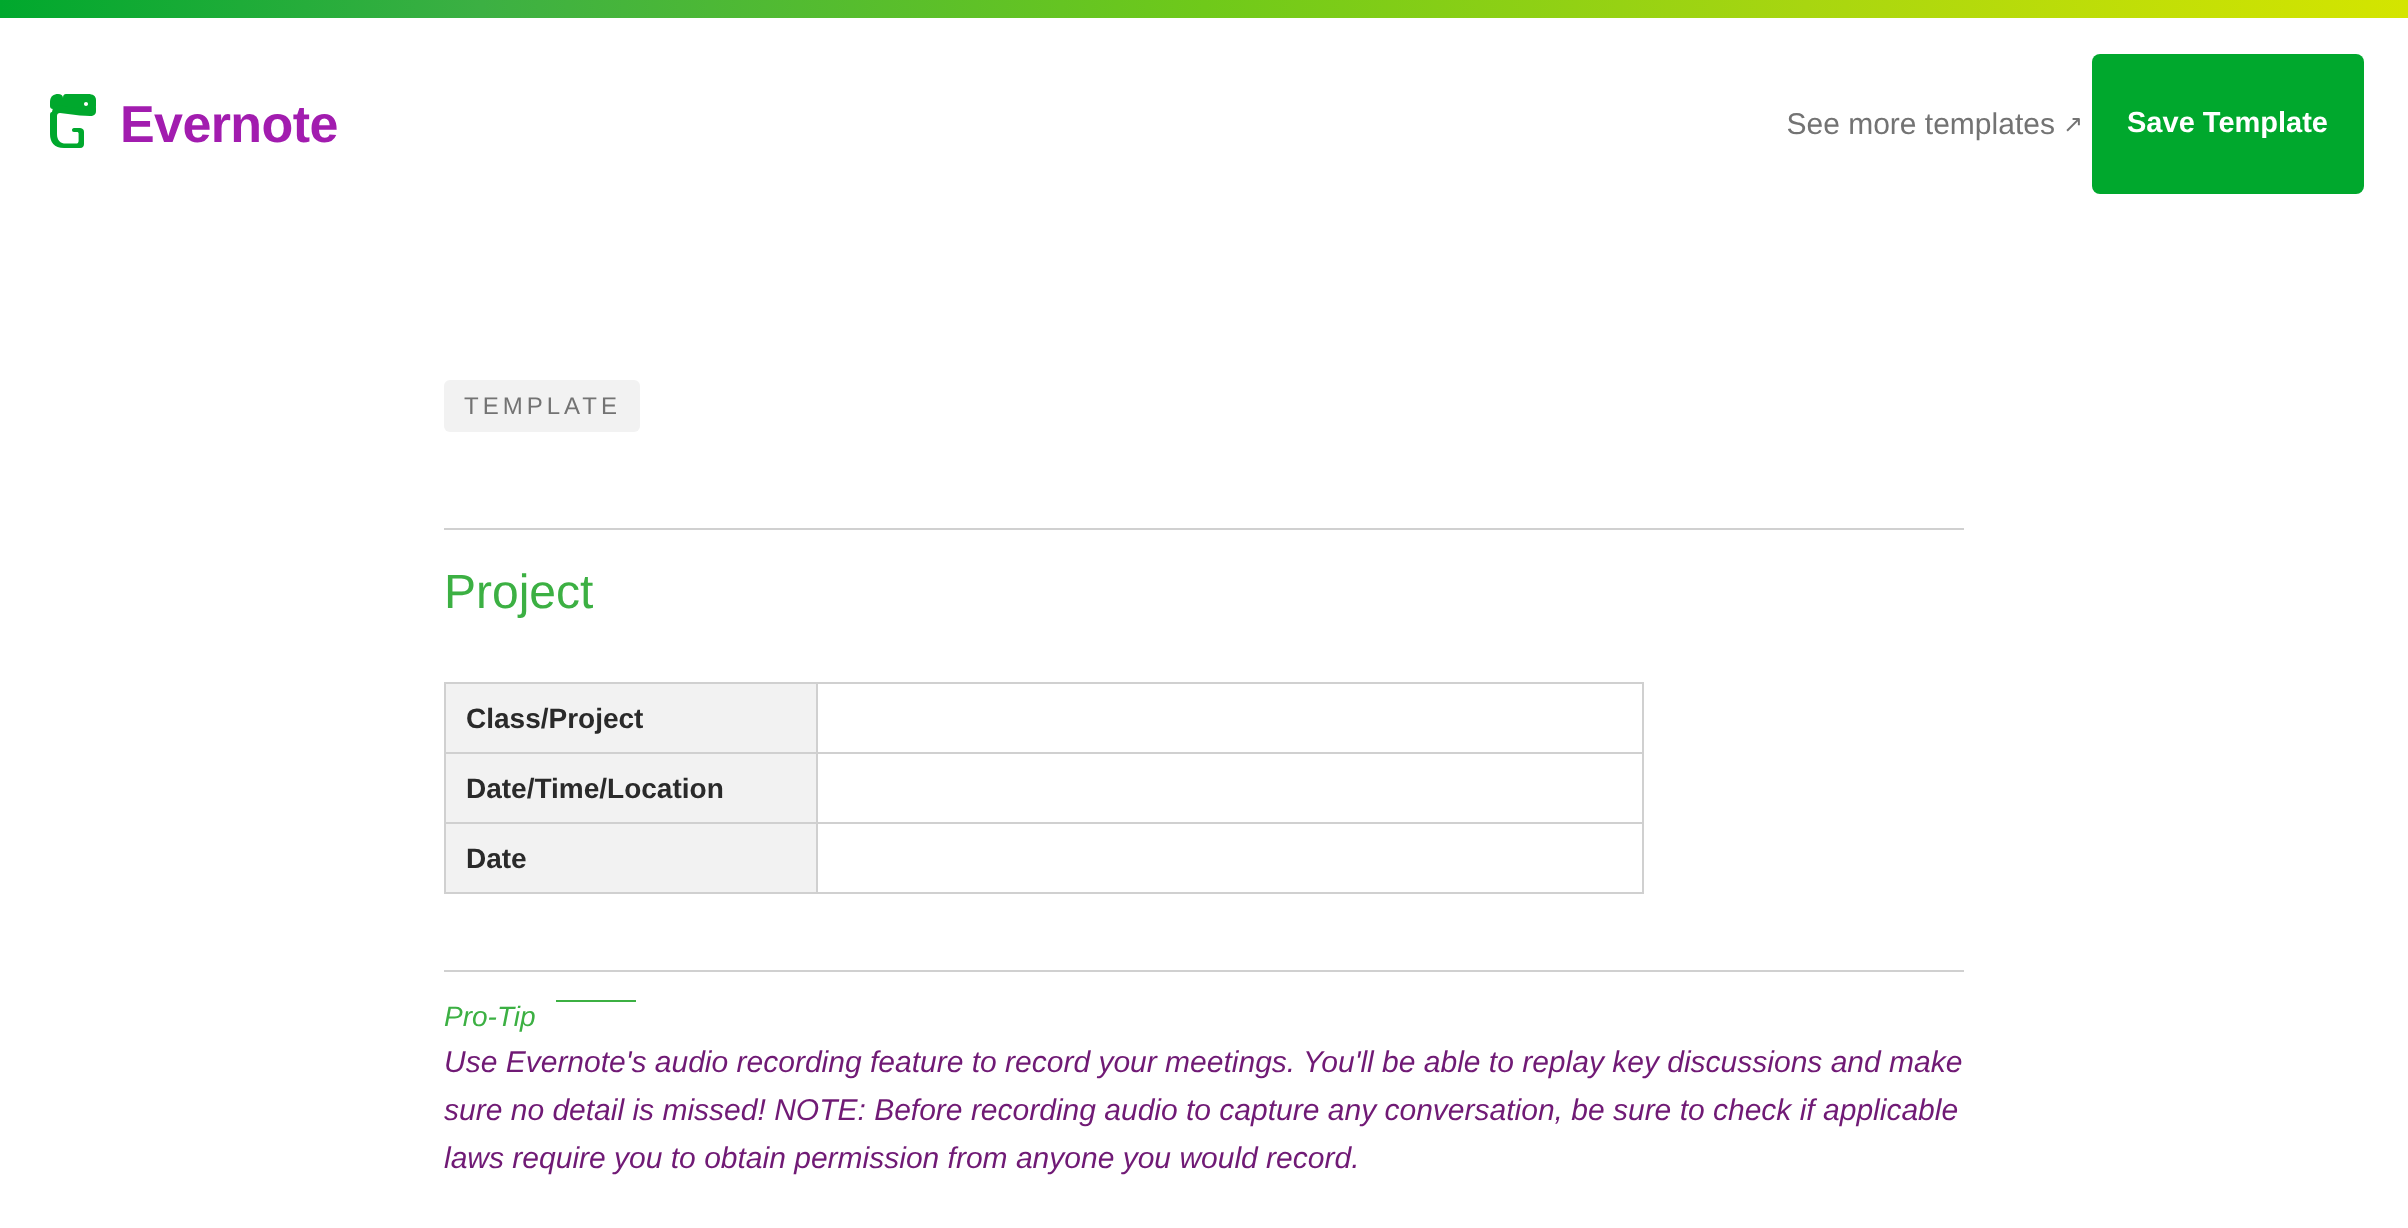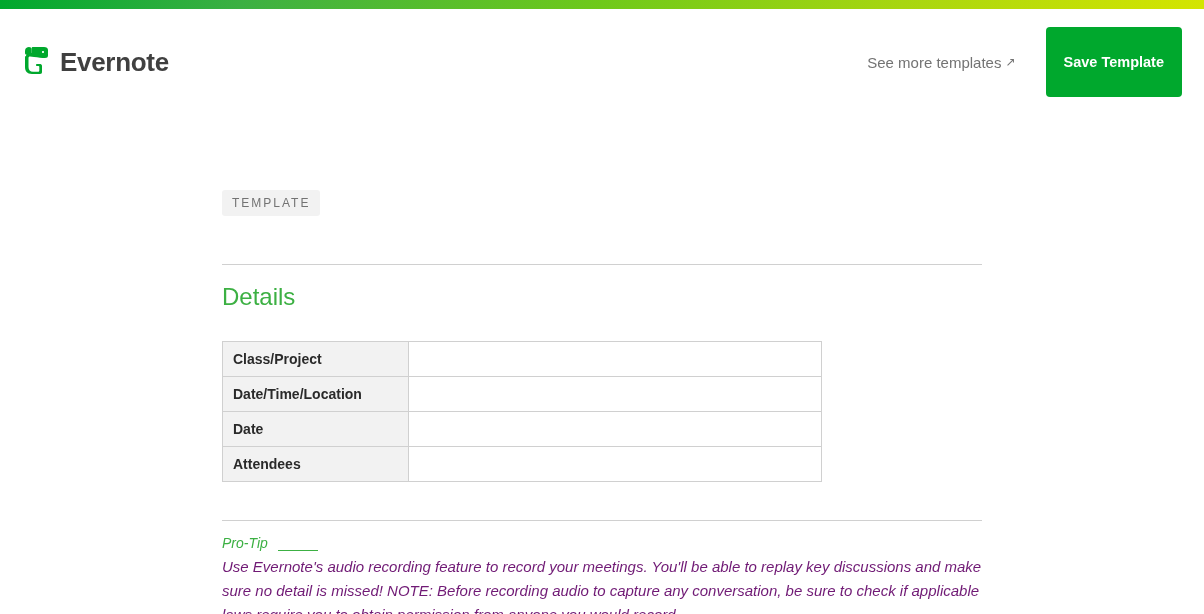--- a/index.html
+++ b/index.html
@@ -23,27 +23,27 @@
       padding: 18px 22px 18px 22px;
     }
     .logo {
       display: flex;
       align-items: center;
       gap: 8px;
     }
     .logo-text {
       font-size: 26px;
       font-weight: 600;
-      color: #404040;
+      color: #a21caf;
       letter-spacing: -0.3px;
     }
     .header-right {
       display: flex;
       align-items: center;
-      gap: 30px;
+      gap: 4px;
     }
     .see-more {
       color: #737373;
       font-size: 15px;
       text-decoration: none;
       display: flex;
       align-items: center;
       gap: 4px;
     }
     .save-btn {
@@ -109,21 +109,21 @@
     .details-table td.value-cell {
       background: #fff;
     }
     .protip-divider-top {
       border: none;
       border-top: 1px solid #d0d0d0;
       margin-top: 38px;
     }
     .protip-label-row {
       display: flex;
-      align-items: flex-end;
+      align-items: flex-start;
       gap: 10px;
       margin-top: 14px;
     }
     .protip-label {
       color: #3cb043;
       font-size: 14px;
       font-style: italic;
     }
     .protip-line {
       width: 40px;
@@ -163,40 +163,36 @@
       <span class="arrow-icon">↗</span>
     </a>
     <button class="save-btn">Save Template</button>
   </div>
 </div>
 
 <div class="content">
   <span class="template-badge">TEMPLATE</span>
 
   <hr class="section-divider">
-  <h2 class="section-heading">Details</h2>
+  <h2 class="section-heading">Project</h2>
 
   <table class="details-table">
     <tbody>
         <tr>
       <td class="label-cell">Class/Project</td>
       <td class="value-cell"></td>
     </tr>
     <tr>
       <td class="label-cell">Date/Time/Location</td>
       <td class="value-cell"></td>
     </tr>
     <tr>
       <td class="label-cell">Date</td>
       <td class="value-cell"></td>
     </tr>
-    <tr>
-      <td class="label-cell">Attendees</td>
-      <td class="value-cell"></td>
-    </tr>
   </tbody>
     </table>
 
   <hr class="protip-divider-top">
   <div class="protip-label-row">
     <span class="protip-label">Pro-Tip</span>
     <span class="protip-line"></span>
   </div>
   <p class="protip-text">Use Evernote's audio recording feature to record your meetings. You'll be able to replay key discussions and make sure no detail is missed! NOTE: Before recording audio to capture any conversation, be sure to check if applicable laws require you to obtain permission from anyone you would record.</p>
   

